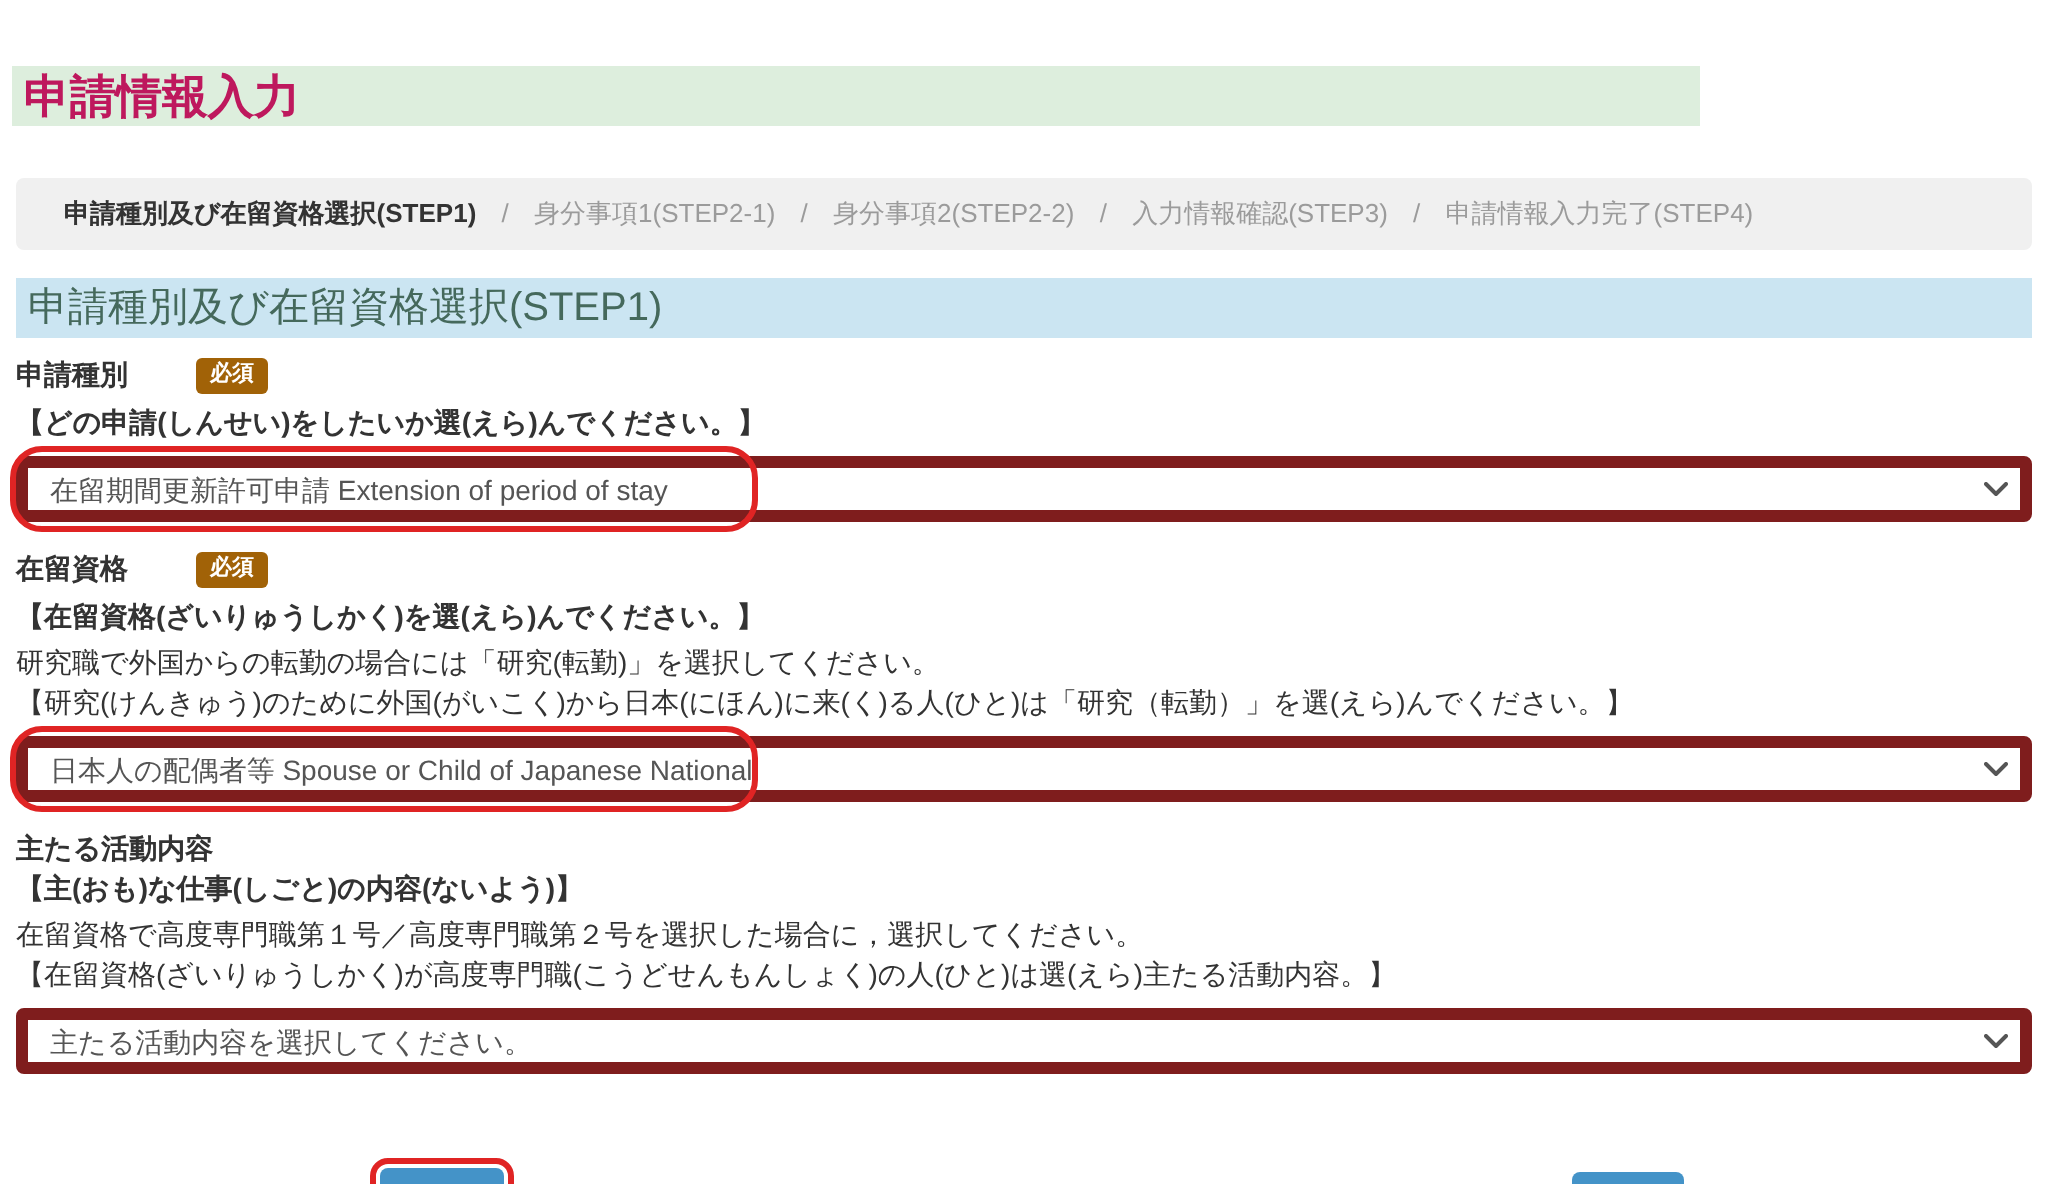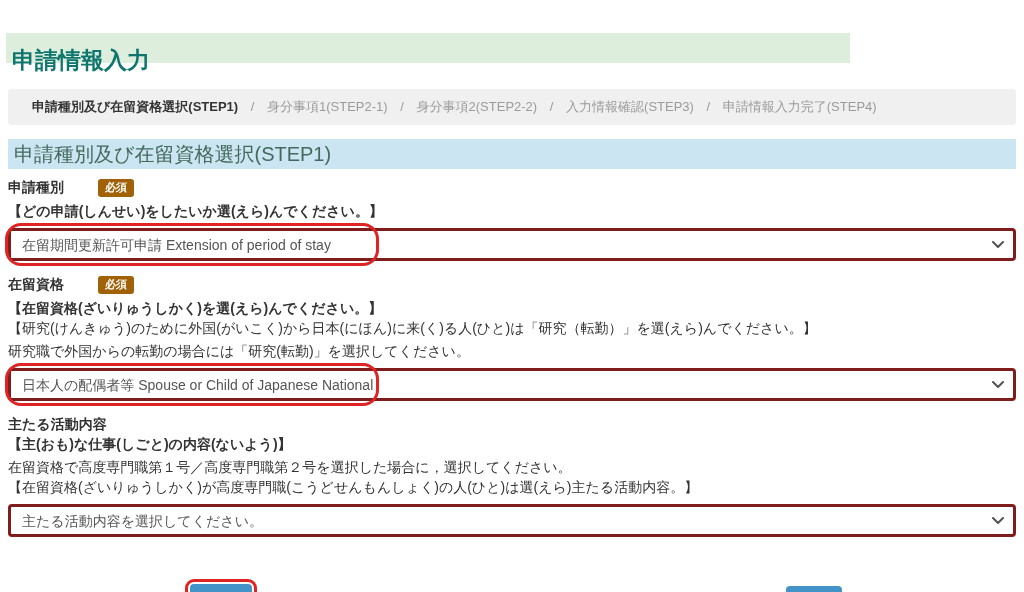--- a/index.html
+++ b/index.html
@@ -12,26 +12,26 @@
     font-family: "Liberation Sans", "DejaVu Sans", sans-serif;
     color: #333333;
   }
   .page { padding: 0 8px; box-sizing: border-box; width: 1024px; }
 
   
   .page-title {
     margin: 33px 0 0 -2px;
     width: 844px;
     background: #ddeedd;
-    color: #0f766e;
+    color: #be185d;
     font-size: 23px;
     font-weight: bold;
     height: 30px;
     line-height: 30px;
-    padding: 12px 6px;
+    padding: 0 6px;
     box-sizing: border-box;
   }
 
   
   .breadcrumb {
     margin-top: 26px;
     background: #f0f0f0;
     border-radius: 4px;
     padding: 9px 24px;
     font-size: 13px;
@@ -71,21 +71,21 @@
   .instruction { font-size: 14px; font-weight: bold; margin-top: 6px; line-height: 17px; }
   .note { font-size: 14px; font-weight: normal; margin-top: 3px; line-height: 17px; }
 
   .select-wrap { position: relative; margin-top: 8px; height: 33px; }
   select.form-select {
     width: 100%;
     height: 33px;
     font-size: 14px;
     color: #555555;
     padding: 0 28px 0 11px;
-    border: 3px solid #7f1d1d;
+    border: 6px solid #7f1d1d;
     border-radius: 4px;
     background: #ffffff;
     box-sizing: border-box;
     -webkit-appearance: none;
     appearance: none;
     font-family: "Liberation Sans", "DejaVu Sans", sans-serif;
   }
   .chevron {
     position: absolute;
     right: 12px;
@@ -166,22 +166,22 @@
       <span class="red-highlight"></span>
     </div>
   </div>
 
   <div>
     <div class="label-row mt-field">
       <span>在留資格</span>
       <span class="required-badge">必須</span>
     </div>
     <div class="instruction">【在留資格(ざいりゅうしかく)を選(えら)んでください。】</div>
+    <div class="note" style="margin-top:6px;">研究職で外国からの転勤の場合には「研究(転勤)」を選択してください。</div>
     <div class="note">【研究(けんきゅう)のために外国(がいこく)から日本(にほん)に来(く)る人(ひと)は「研究（転勤）」を選(えら)んでください。】</div>
-    <div class="note" style="margin-top:6px;">研究職で外国からの転勤の場合には「研究(転勤)」を選択してください。</div>
     <div class="select-wrap">
       <select class="form-select">
         <option>日本人の配偶者等 Spouse or Child of Japanese National</option>
       </select>
       <span class="chevron">
         <svg width="12" height="8" viewBox="0 0 12 8">
             <path d="M1 1l5 5 5-5" fill="none" stroke="#555" stroke-width="2" stroke-linecap="round" stroke-linejoin="round"></path>
           </svg>
       </span>
       <span class="red-highlight"></span>

